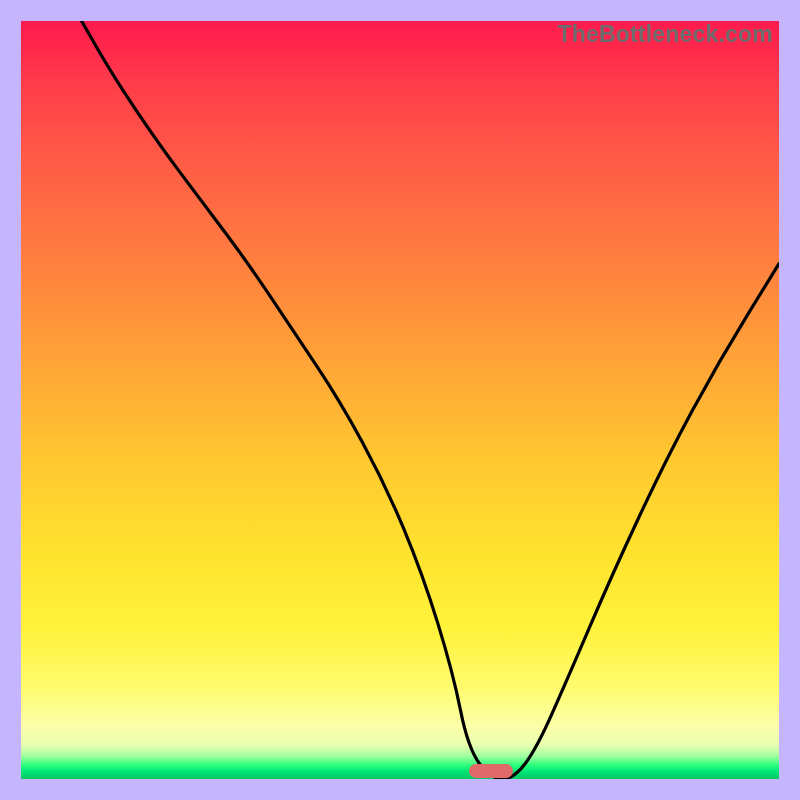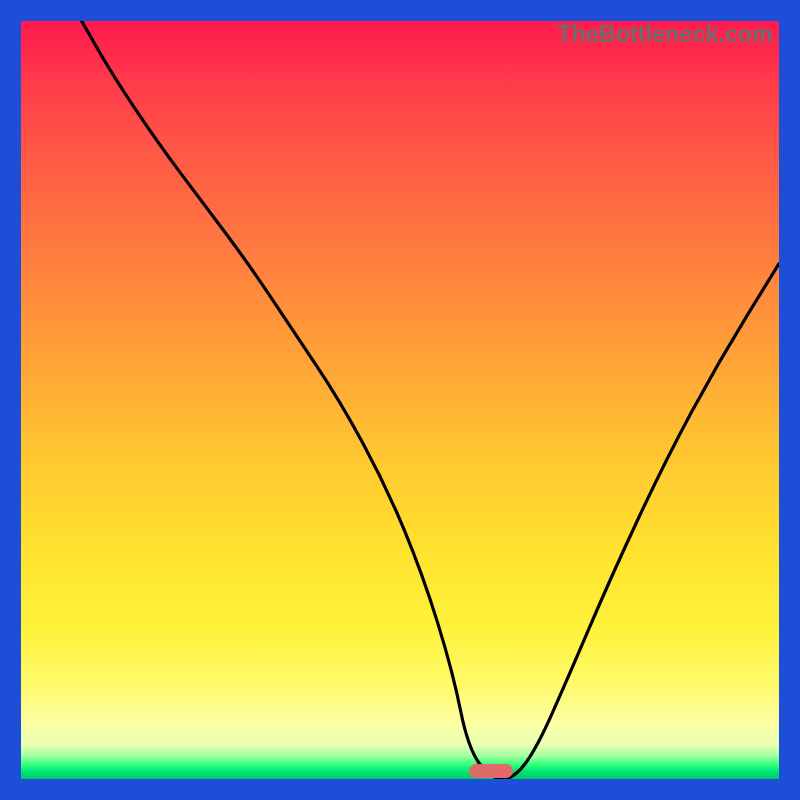--- a/index.html
+++ b/index.html
@@ -8,21 +8,21 @@
     width: 800px;
     height: 800px;
     overflow: hidden;
     background: #000;
     font-family: Arial, Helvetica, sans-serif;
   }
   .frame {
     position: relative;
     width: 800px;
     height: 800px;
-    background: #1d4ed8;
+    background: #c4b5fd;
   }
   .plot-area {
     position: absolute;
     left: 21px;
     top: 21px;
     width: 758px;
     height: 758px;
     
     background: linear-gradient(
       to bottom,

